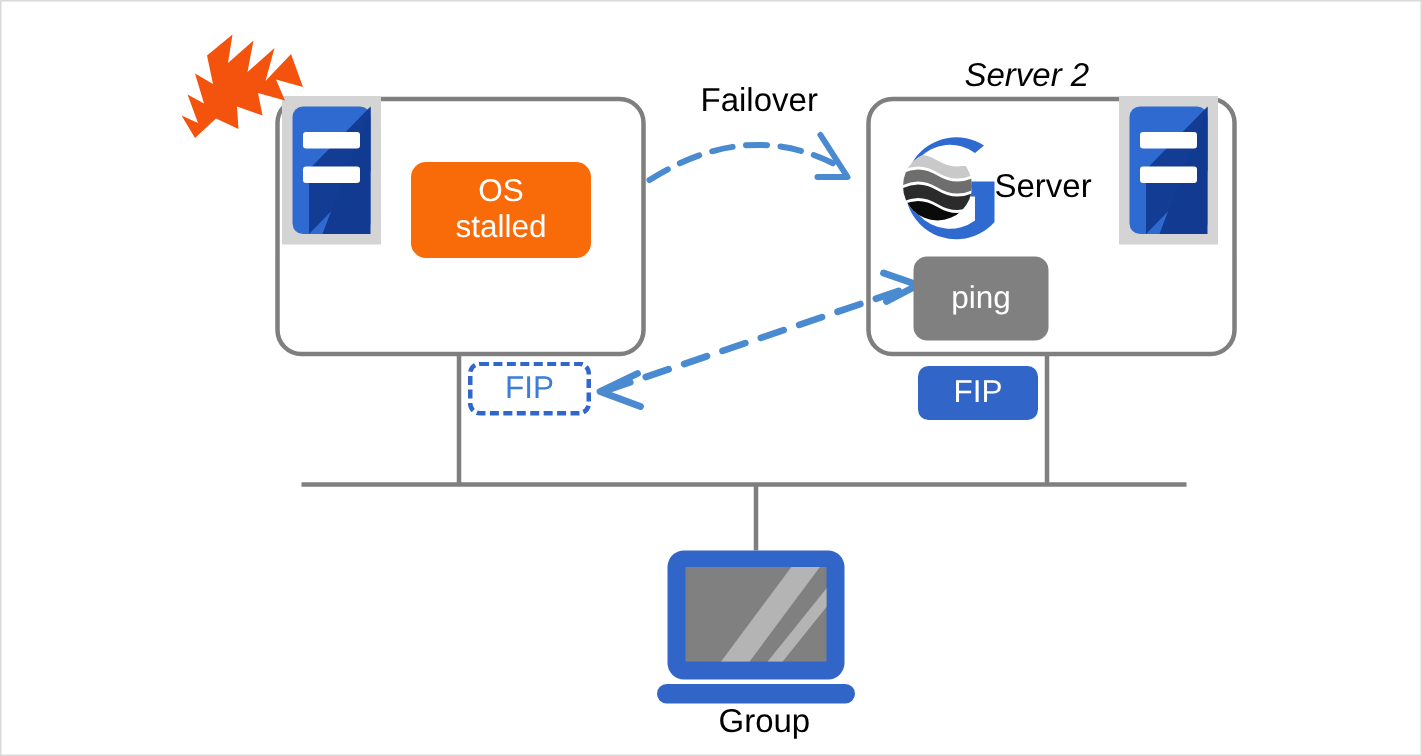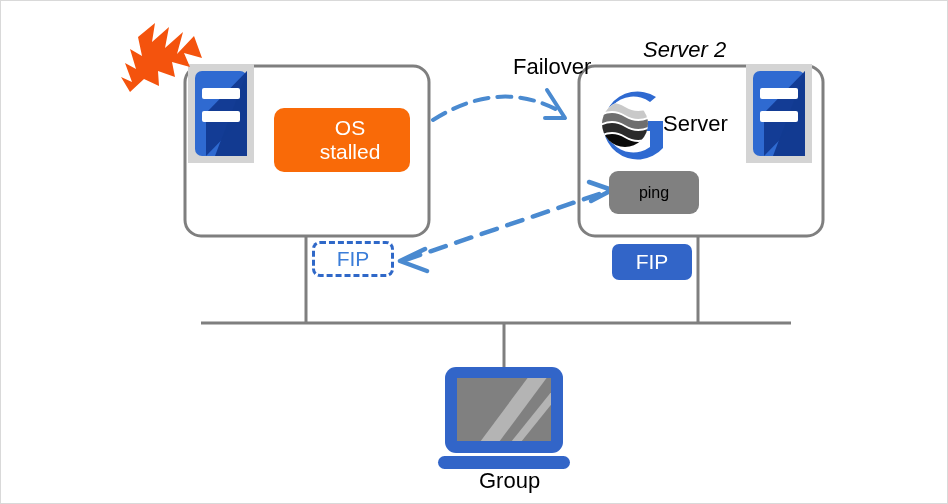--- a/index.html
+++ b/index.html
@@ -29,52 +29,51 @@
   .lbl {
     position: absolute;
     color: #000000;
     font-size: 22px;
     line-height: 1.1;
     white-space: nowrap;
     font-family: "Liberation Sans", sans-serif;
   }
   .title-server1 { left: 285px; top: 37px; }
   .title-server2 { left: 642px; top: 37px; font-style: italic; }
-  .title-failover { left: 466px; top: 54px; margin-left: 46px; }
+  .title-failover { left: 466px; top: 54px; }
   .title-client  { left: 478px; top: 468px; }
   .title-group   { left: 662px; top: 111px; }
 
   .os-box {
     position: absolute;
     left: 273px;
     top: 107px;
     width: 120px;
     height: 64px;
     background: #f96a08;
     border-radius: 10px;
     color: #ffffff;
     font-size: 21px;
     display: flex;
     flex-direction: column;
     align-items: center;
     justify-content: center;
     line-height: 1.15;
     text-align: center;
-    padding-left: 16px;
   }
   .ping-box {
     position: absolute;
     left: 608px;
     top: 170px;
     width: 90px;
-    height: 43px;
+    height: 56px;
     background: #808080;
     border-radius: 9px;
-    color: #000000;
-    font-size: 16px;
+    color: #ffffff;
+    font-size: 21px;
     display: flex;
     align-items: center;
     justify-content: center;
   }
   .fip-dashed {
     position: absolute;
     left: 311px;
     top: 240px;
     width: 82px;
     height: 36px;

